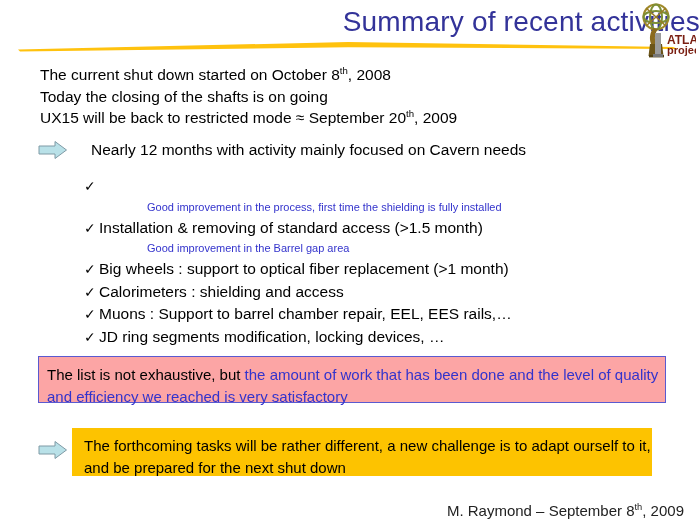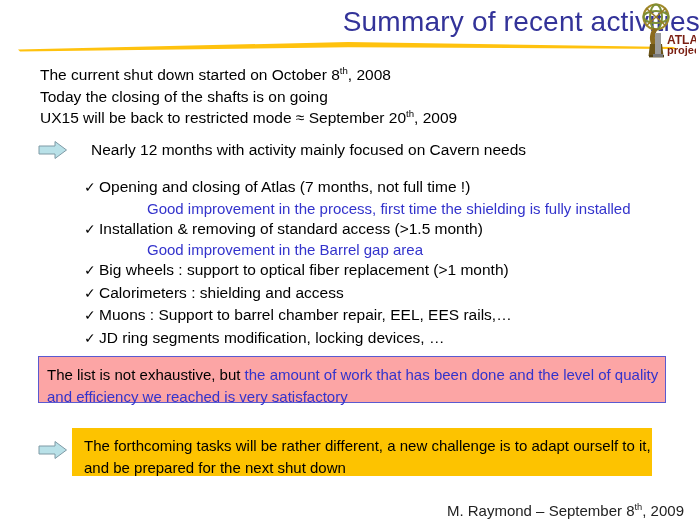--- a/index.html
+++ b/index.html
@@ -97,21 +97,21 @@
     white-space: nowrap;
   }
   .check-mark {
     width: 15px;
     flex: none;
     font-size: 14px;
     color: #000;
   }
   .sub-note {
     color: #3333cc;
-    font-size: 15px;
+    font-size: 11px;
     line-height: 19px;
     padding-left: 63px;
     white-space: nowrap;
   }
 
   
   #summary-box {
     position: absolute;
     left: 38px;
     top: 356px;
@@ -212,21 +212,20 @@
   <svg class="block-arrow" viewBox="0 0 30 20">
     <path d="M1,6 L17,6 L17,1.5 L28.5,10 L17,18.5 L17,14 L1,14 Z" fill="#b9e1e8" stroke="#7f9aa5" stroke-width="1"></path>
   </svg>
   <span class="arrow-text">Nearly 12 months with activity mainly focused on Cavern needs</span>
 </div>
 
 <div id="check-list">
 
   <div class="check-item">
     <span class="check-mark">✓</span>
-    <span>Opening and closing of Atlas (7 months, not full time !)</span>
   </div>
   <div class="sub-note">Good improvement in the process, first time the shielding is fully installed</div>
 
   <div class="check-item">
     <span class="check-mark">✓</span>
     <span>Installation &amp; removing of standard access (&gt;1.5 month)</span>
   </div>
   <div class="sub-note">Good improvement in the Barrel gap area</div>
 
   <div class="check-item">

